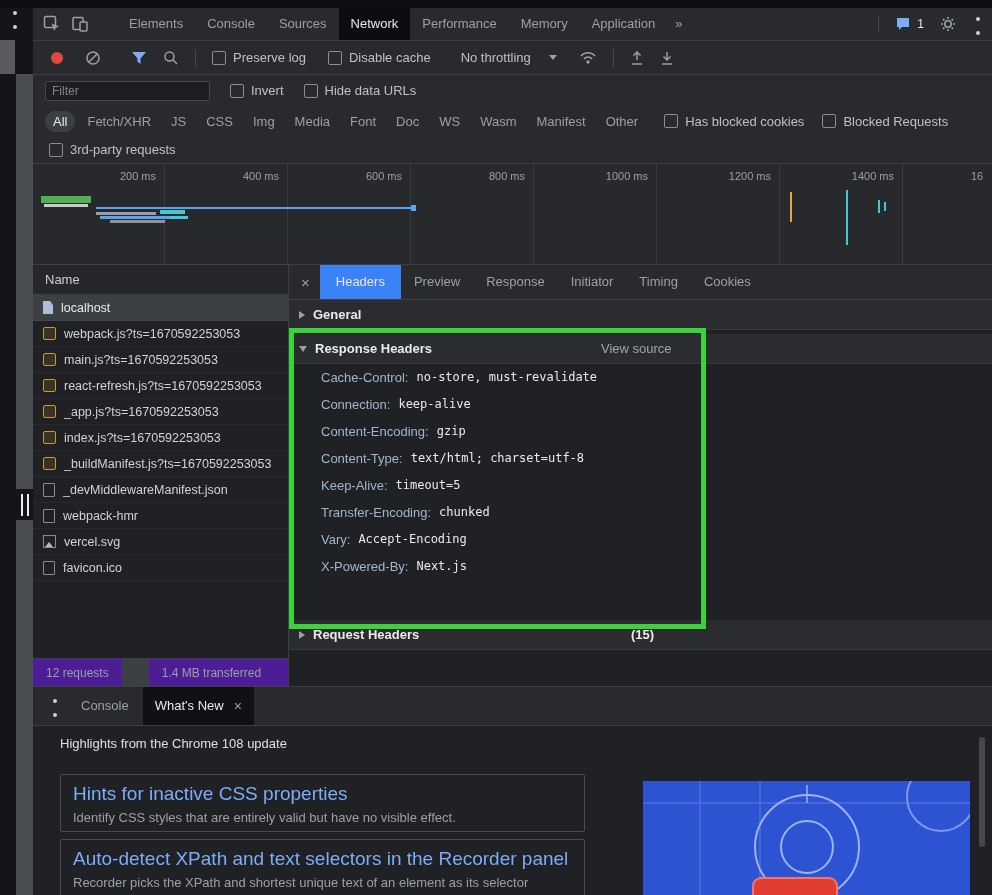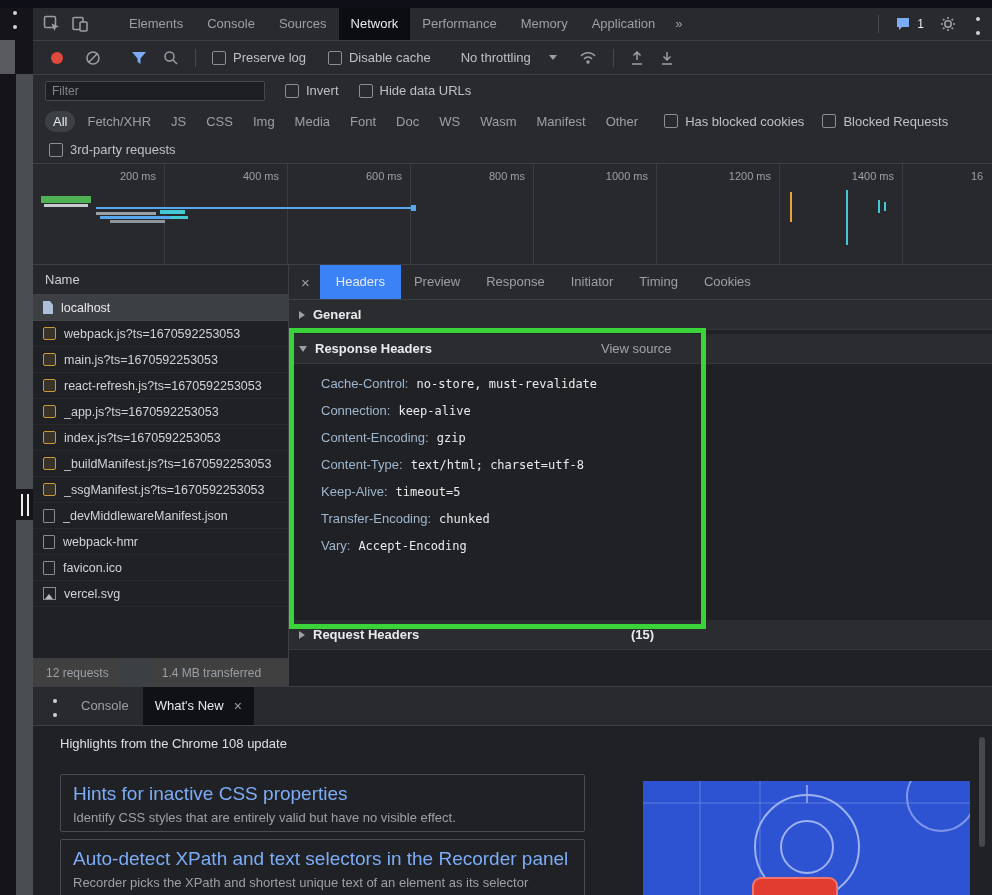--- a/index.html
+++ b/index.html
@@ -30,21 +30,21 @@
   .chev{color:#9aa0a6;padding:0 8px;line-height:32px}
   #main-tabbar .right{margin-left:auto;display:flex;align-items:center;gap:16px;margin-right:12px}
   .badge-num{color:#e8eaed;font-size:12px;margin-left:-10px}
   
   #net-toolbar{left:0;top:33px;width:959px;height:34px;border-bottom:1px solid #3c3f43;box-sizing:border-box;gap:16px;padding-left:18px}
   #record-btn{width:12px;height:12px;border-radius:50%;background:#e0493d;flex:none}
   .ddl{display:flex;align-items:center;gap:18px;color:#bdc1c6}
   .caret{width:0;height:0;border-left:4px solid transparent;border-right:4px solid transparent;border-top:5px solid #9aa0a6}
   
   #filter-row{left:0;top:67px;width:959px;height:31px;gap:20px;padding-left:12px}
-  #filter-input{width:220px;height:20px;background:#1d1e22;border:1px solid #44474c;border-radius:2px;color:#e8eaed;
+  #filter-input{width:165px;height:20px;background:#1d1e22;border:1px solid #44474c;border-radius:2px;color:#e8eaed;
     font-family:inherit;font-size:12px;padding:0 6px;box-sizing:border-box}
   #filter-input::placeholder{color:#80868b}
   
   #chips-row{left:0;top:98px;width:959px;height:30px;gap:4px;padding-left:12px}
   .chip{padding:3px 8px;border-radius:10px;color:#9aa0a6;white-space:nowrap}
   .chip.active{background:#3c4043;color:#e8eaed}
   #chips-row .cbg{margin-left:14px}
   
   #thirdparty-row{left:0;top:128px;width:959px;height:28px;padding-left:16px;border-bottom:1px solid #3c3f43;box-sizing:border-box}
   
@@ -58,39 +58,39 @@
   .req-row{height:26px;display:flex;align-items:center;gap:8px;padding:0 4px 0 10px;border-bottom:1px solid rgba(255,255,255,.04);box-sizing:border-box}
   .req-row.selected{background:#3c4043}
   .req-label{white-space:nowrap;overflow:hidden;text-overflow:ellipsis;flex:1;color:#d0d3d7;font-size:12.5px}
   .req-row.selected .req-label{color:#e8eaed}
   .fi{flex:none}
   .fi-doc{width:10px;height:13px;background:#aebdd8;clip-path:polygon(0 0,70% 0,100% 30%,100% 100%,0 100%)}
   .fi-js{width:11px;height:11px;border:1px solid #c79b3b;border-radius:2px;background:rgba(199,155,59,.15)}
   .fi-file{width:10px;height:12px;border:1px solid #878c92;border-radius:1px}
   .fi-img{width:11px;height:11px;border:1px solid #878c92;position:relative;overflow:hidden}
   .fi-img::after{content:"";position:absolute;left:1px;bottom:0;width:0;height:0;border-left:4px solid transparent;border-right:4px solid transparent;border-bottom:5px solid #b6babf}
-  #req-footer{position:absolute;left:0;bottom:0;width:255px;height:28px;border-top:1px solid #3c3f43;background:#404040;
+  #req-footer{position:absolute;left:0;bottom:0;width:255px;height:28px;border-top:1px solid #3c3f43;background:#4c1d95;
     display:flex;align-items:center;box-sizing:border-box;color:#9aa0a6;font-size:12px}
   #req-footer span{padding:0 13px}
   #req-footer .vdiv{height:27px;background:#3c3f43}
   
   #details-panel{left:255px;top:257px;width:704px;height:421px;border-left:1px solid #3c3f43;box-sizing:border-box;background:#202124}
   #details-tabbar{height:35px;background:#292a2d;border-bottom:1px solid #3c3f43;display:flex;align-items:center;box-sizing:border-box}
   .close-x{color:#9aa0a6;font-size:15px;padding:0 10px 0 12px}
   .dtab{padding:0 13px;line-height:34px;color:#9aa0a6;white-space:nowrap}
   .dtab.active{background:#3b82f6;color:#e8eaed;padding:0 16px}
   .section-row{position:absolute;left:0;width:100%;height:30px;background:#2b2c2f;border-bottom:1px solid #38393d;
     display:flex;align-items:center;gap:8px;padding-left:10px;box-sizing:border-box}
   .sec-label{font-weight:bold;color:#e8eaed}
   .tri-right{width:0;height:0;border-left:6px solid #9aa0a6;border-top:4px solid transparent;border-bottom:4px solid transparent}
   .tri-down{width:0;height:0;border-top:6px solid #9aa0a6;border-left:4px solid transparent;border-right:4px solid transparent}
   #view-source{position:absolute;left:312px;color:#a0a4a9}
   #rh-count{position:absolute;left:342px;font-weight:bold;color:#e8eaed}
   #headers-list{position:absolute;left:0;top:105px;width:100%}
-  .hrow{height:27px;display:flex;align-items:center;padding-left:32px}
+  .hrow{height:27px;display:flex;align-items:flex-start;padding-left:32px}
   .hname{color:#9fb6cf}
   .hname::after{content:":"}
   .hval{margin-left:8px;color:#e8eaed;font-family:"DejaVu Sans Mono",monospace;font-size:12px}
   
   #annotation-box{left:256px;top:320px;width:417px;height:301px;border:5px solid #3ad33a;box-sizing:border-box;z-index:60;pointer-events:none}
   
   #drawer{left:0;top:678px;width:959px;height:209px;background:#202124;border-top:1px solid #3c3f43;box-sizing:border-box}
   #drawer-tabbar{height:39px;background:#292a2d;border-bottom:1px solid #3c3f43;display:flex;align-items:center;box-sizing:border-box;padding-left:20px}
   .drawer-tab{padding:0 14px;line-height:38px;color:#9aa0a6;white-space:nowrap}
   .drawer-tab.active{background:#101114;color:#e8eaed;display:flex;align-items:center;gap:10px;padding:0 12px;height:100%;line-height:38px}
@@ -320,38 +320,34 @@
       </div>
     <div class="req-row">
         <span class="fi fi-js"></span>
         <span class="req-label">index.js?ts=1670592253053</span>
       </div>
     <div class="req-row">
         <span class="fi fi-js"></span>
         <span class="req-label">_buildManifest.js?ts=1670592253053</span>
       </div>
     <div class="req-row">
-        <span class="fi fi-js"></span>
-        <span class="req-label">_ssgManifest.js?ts=1670592253053</span>
-      </div>
-    <div class="req-row">
         <span class="fi fi-file"></span>
         <span class="req-label">_devMiddlewareManifest.json</span>
       </div>
     <div class="req-row">
         <span class="fi fi-file"></span>
         <span class="req-label">webpack-hmr</span>
       </div>
     <div class="req-row">
+        <span class="fi fi-img"></span>
+        <span class="req-label">vercel.svg</span>
+      </div>
+    <div class="req-row">
         <span class="fi fi-file"></span>
         <span class="req-label">favicon.ico</span>
-      </div>
-    <div class="req-row">
-        <span class="fi fi-img"></span>
-        <span class="req-label">vercel.svg</span>
       </div>
     <div id="req-footer">
       <span>12 requests</span>
       <span class="vdiv"></span>
       <span>1.4 MB transferred</span>
     </div>
   </div>
 
   <div id="details-panel" class="abs">
     <div id="details-tabbar">
@@ -393,20 +389,24 @@
           <span class="hname">Keep-Alive</span>
           <span class="hval">timeout=5</span>
         </div>
       <div class="hrow">
           <span class="hname">Transfer-Encoding</span>
           <span class="hval">chunked</span>
         </div>
       <div class="hrow">
           <span class="hname">Vary</span>
           <span class="hval">Accept-Encoding</span>
+        </div>
+      <div class="hrow">
+          <span class="hname">X-Powered-By</span>
+          <span class="hval">Next.js</span>
         </div>
     </div>
     <div class="section-row" style="top:355px">
       <span class="tri-right"></span>
       <span class="sec-label">Request Headers</span>
       <span id="rh-count">(15)</span>
     </div>
   </div>
 
   <div id="annotation-box" class="abs"></div>

